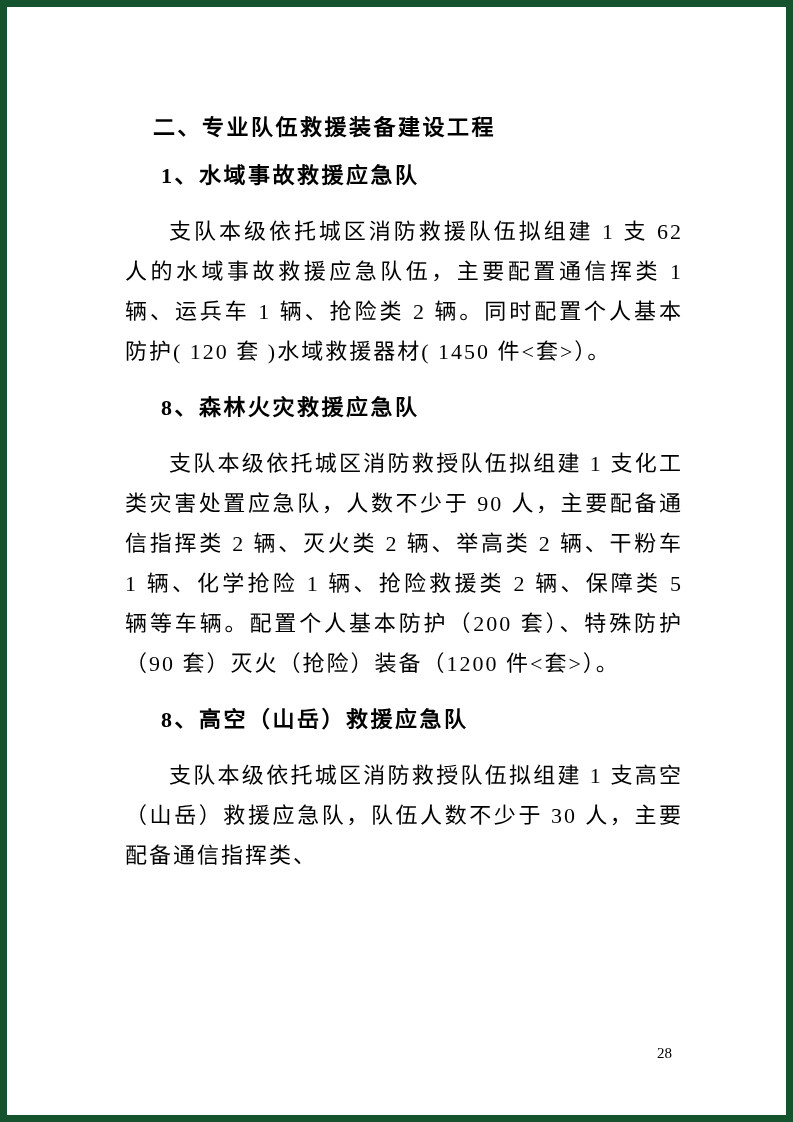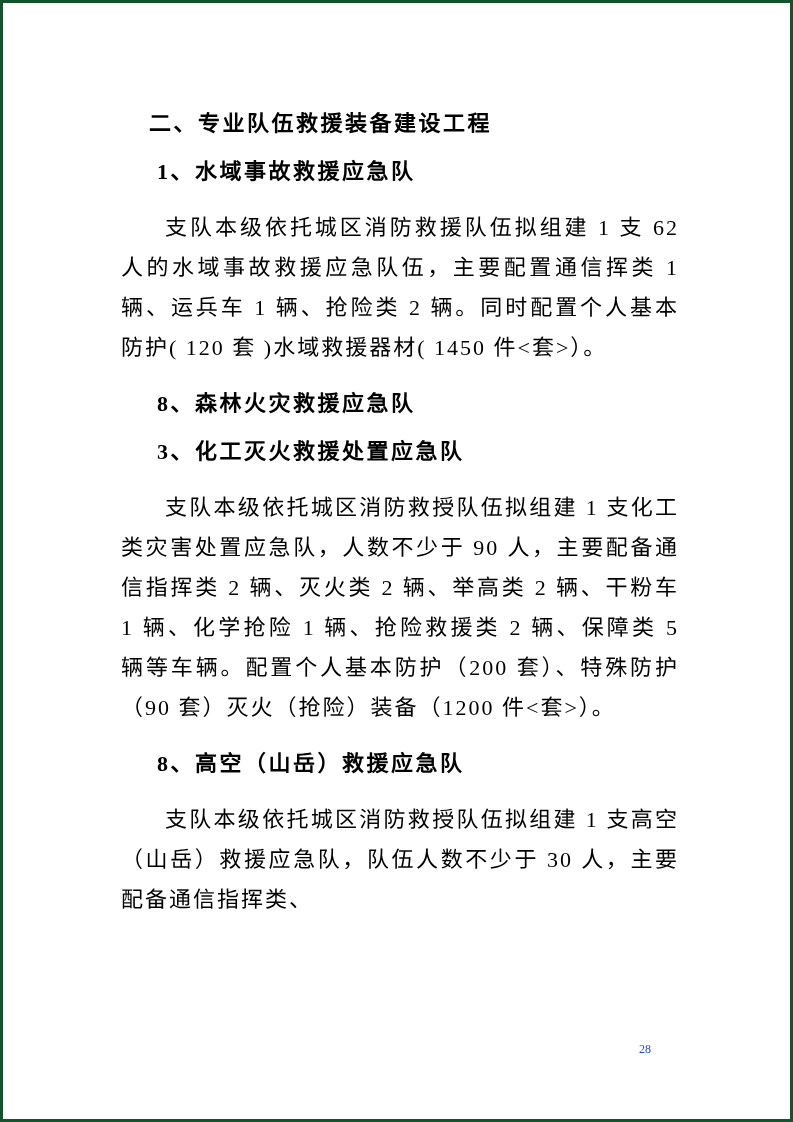--- a/index.html
+++ b/index.html
@@ -5,21 +5,21 @@
   html, body {
     margin: 0;
     padding: 0;
     background: #ffffff;
   }
   .page {
     position: relative;
     width: 793px;
     height: 1122px;
     background: #ffffff;
-    border: 3px solid #14532d;
+    border: 7px solid #14532d;
     box-sizing: border-box;
     overflow: hidden;
     font-family: "Liberation Serif", "DejaVu Serif", serif;
     color: #000000;
   }
   .content {
     position: absolute;
     left: 102px;
     top: 101px;
     width: 590px;
@@ -43,43 +43,42 @@
     text-indent: 2em;
     letter-spacing: 2.5px;
     font-family: "Liberation Serif", "DejaVu Serif", serif;
   }
   .doc-paragraph {
     margin: 16px;
     text-indent: 2em;
   }
   .page-number {
     position: absolute;
-    left: 636px;
+    left: 650px;
     top: 1037px;
-    font-size: 12px;
+    font-size: 15px;
     line-height: 18px;
     letter-spacing: 0;
     font-family: "Liberation Serif", "DejaVu Serif", serif;
-    color: #1d4ed8;
+    color: #000000;
   }
 </style>
 </head>
 <body>
 
 <div class="page">
   <div class="content">
 
     <h2 class="doc-title">二、专业队伍救援装备建设工程</h2>
 
     <h3 class="doc-subheading">1、水域事故救援应急队</h3>
     <p class="doc-paragraph">支队本级依托城区消防救援队伍拟组建 1 支 62 人的水域事故救援应急队伍，主要配置通信挥类 1 辆、运兵车 1 辆、抢险类 2 辆。同时配置个人基本防护( 120 套 )水域救援器材( 1450 件&lt;套&gt;）。</p>
 
     <h3 class="doc-subheading">8、森林火灾救援应急队</h3>
 
-    <h3 class="doc-subheading">3、化工灭火救援处置应急队</h3>
     <p class="doc-paragraph">支队本级依托城区消防救授队伍拟组建 1 支化工类灾害处置应急队，人数不少于 90 人，主要配备通信指挥类 2 辆、灭火类 2 辆、举高类 2 辆、干粉车 1 辆、化学抢险 1 辆、抢险救援类 2 辆、保障类 5 辆等车辆。配置个人基本防护（200 套）、特殊防护（90 套）灭火（抢险）装备（1200 件&lt;套&gt;）。</p>
 
     <h3 class="doc-subheading">8、高空（山岳）救援应急队</h3>
     <p class="doc-paragraph">支队本级依托城区消防救授队伍拟组建 1 支高空（山岳）救援应急队，队伍人数不少于 30 人，主要配备通信指挥类、</p>
 
   </div>
 
   <div class="page-number">28</div>
 </div>
 

